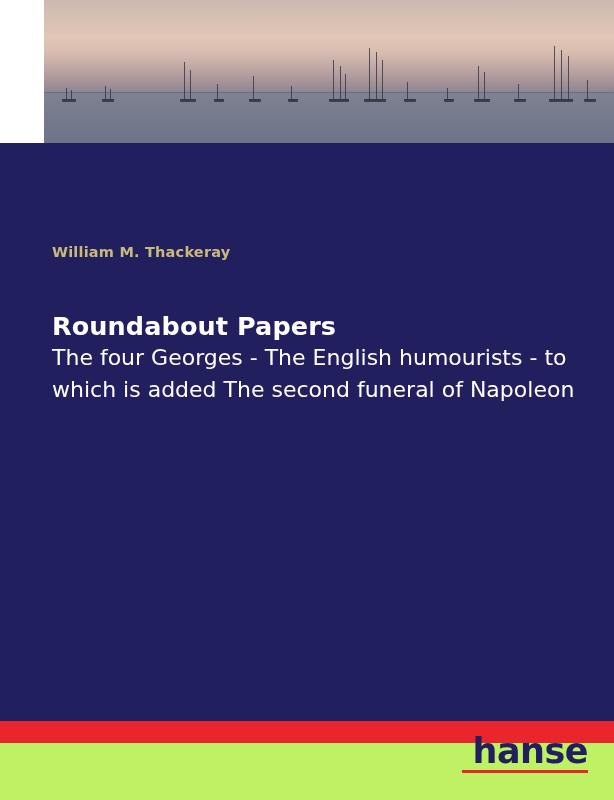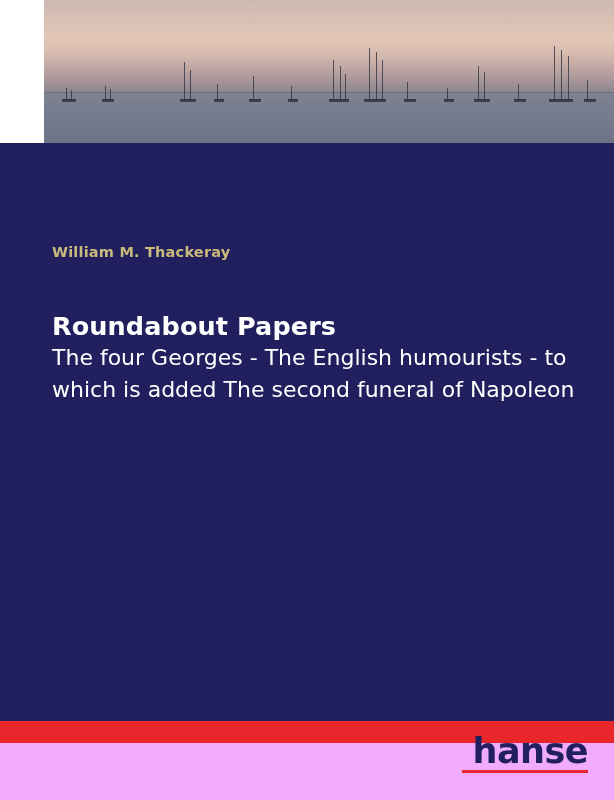--- a/index.html
+++ b/index.html
@@ -144,21 +144,21 @@
     background: #e8262c;
   }
 
   
   .footer {
     position: absolute;
     left: 0;
     top: 743px;
     width: 614px;
     height: 57px;
-    background: #f0abfc;
+    background: #bef264;
   }
   .logo {
     position: absolute;
     right: 26px;
     top: -12px;
     color: #221f5e;
     font-size: 35px;
     font-weight: bold;
     letter-spacing: -0.5px;
     font-family: "DejaVu Sans", sans-serif;

